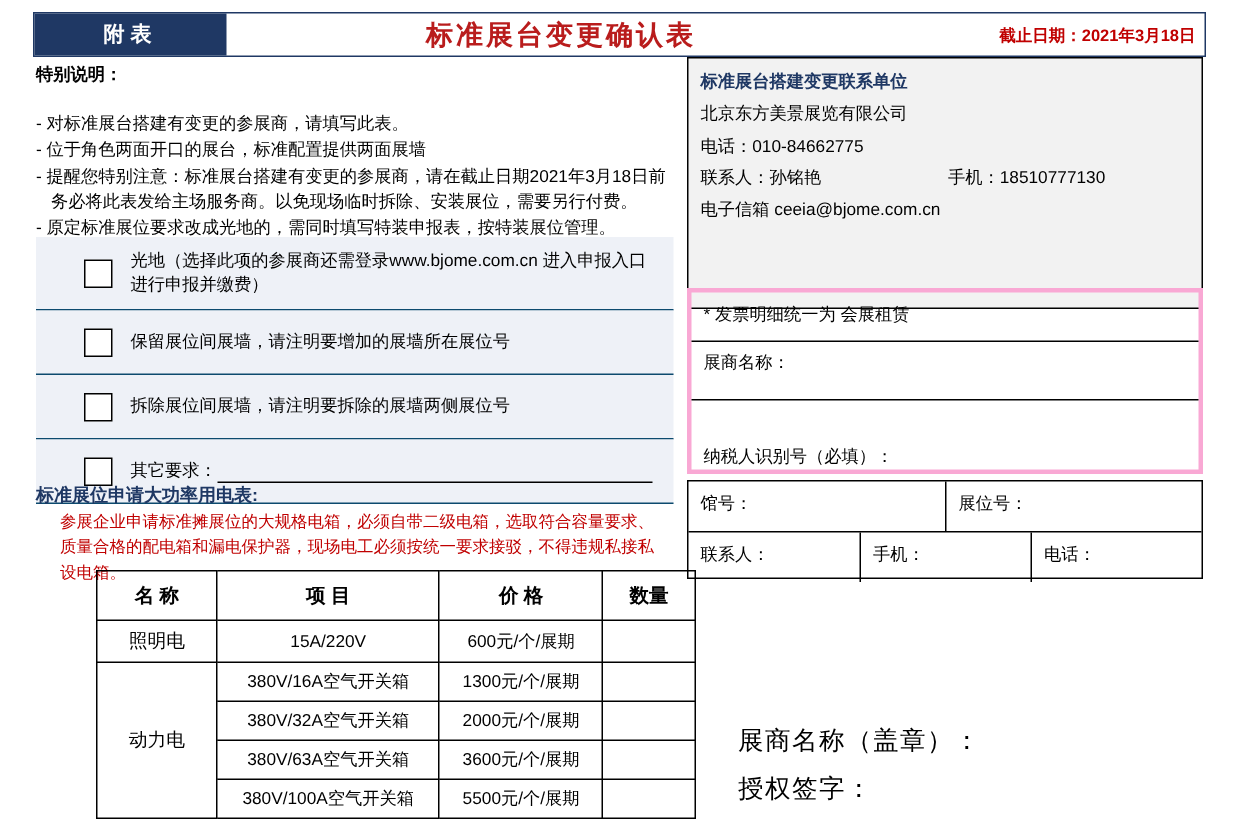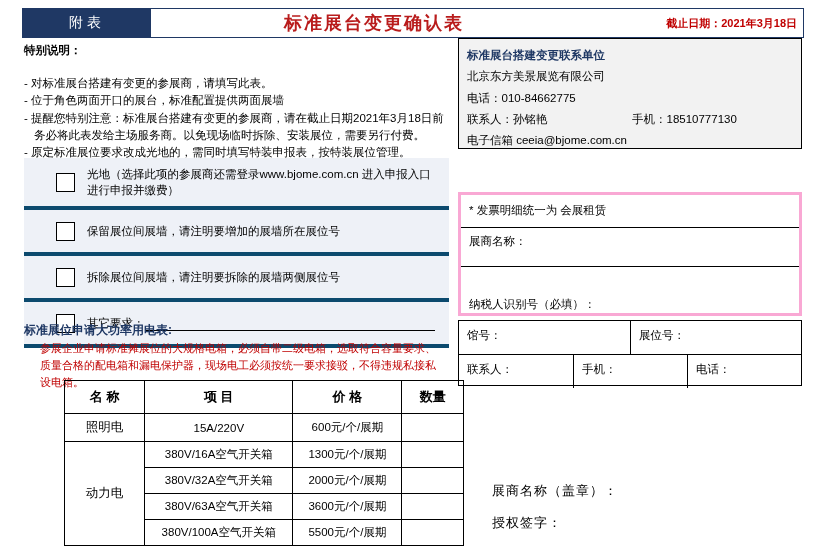--- a/index.html
+++ b/index.html
@@ -17,21 +17,21 @@
   
   .header{
     position:absolute;left:22px;top:8px;width:780px;height:28px;
     border:1px solid #1f3864;
     display:flex;align-items:stretch;
     background:#ffffff;
   }
   .header-left{
     width:128px;background:#1f3864;color:#ffffff;
     display:flex;align-items:center;justify-content:center;
-    font-size:14px;letter-spacing:4px;font-weight:normal;
+    font-size:14px;letter-spacing:4px;font-weight:bold;
   }
   .header-mid{
     flex:1;display:flex;align-items:center;justify-content:center;
     font-size:18px;font-weight:bold;color:#b91c1c;letter-spacing:2px;
   }
   .header-right{
     width:200px;display:flex;align-items:center;justify-content:flex-end;
     padding-right:6px;font-size:11px;font-weight:bold;color:#c00000;
   }
 
@@ -39,34 +39,34 @@
   .notes{
     position:absolute;left:24px;top:42px;width:425px;
     line-height:1.45;font-size:11.5px;
   }
   .notes-title{font-weight:bold;margin-bottom:16px;}
   .notes li{list-style:none;margin:0 0 1px 0;padding-left:10px;text-indent:-10px;}
   .notes ul{margin:0;padding:0;}
 
   
   .contact-box{
-    position:absolute;left:458px;top:38px;width:344px;height:111px;
+    position:absolute;left:458px;top:38px;width:344px;height:168px;
     border:1px solid #000;background:#f2f2f2;
     padding:6px 8px;box-sizing:border-box;font-size:11.5px;line-height:1.85;
   }
   .contact-title{font-weight:bold;color:#1f3864;}
   .contact-row{display:flex;}
   .contact-row .c1{width:165px;}
 
   
   .check-area{position:absolute;left:24px;top:158px;width:425px;}
   .check-row{
     display:flex;align-items:center;
     background:#eef1f7;
-    border-bottom:4px solid #0c4a6e;
+    border-bottom:1px solid #0c4a6e;
     min-height:34px;
     padding:4px 0;
   }
   .check-row.tall{min-height:40px;}
   .cb{
     width:17px;height:17px;border:1px solid #000;background:#fff;
     margin:0 12px 0 32px;flex:0 0 auto;
   }
   .check-label{font-size:11.5px;line-height:1.4;}
   .other-line{
@@ -111,21 +111,21 @@
   }
   table.price th{font-weight:bold;font-size:13px;padding:7px 2px;}
   .col-name{width:80px;}
   .col-item{width:150px;}
   .col-price{width:110px;}
   .col-qty{width:60px;}
   td.name-cell{font-size:12.5px;}
 
   
   .sign{
-    position:absolute;left:492px;font-size:13px;letter-spacing:1px;
+    position:absolute;left:492px;font-size:17px;letter-spacing:1px;
   }
   .sign1{top:482px;}
   .sign2{top:514px;}
 </style>
 </head>
 <body>
 
 <div class="page">
 
   <div class="header">

